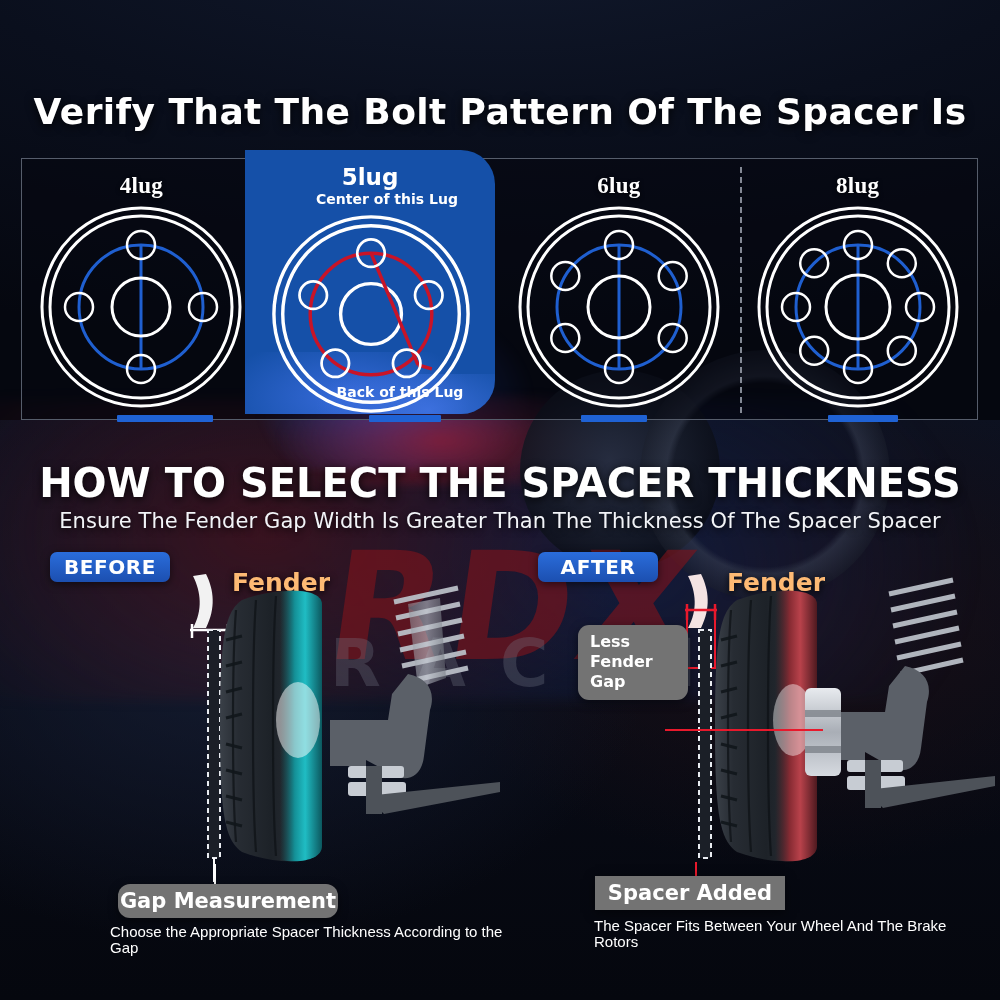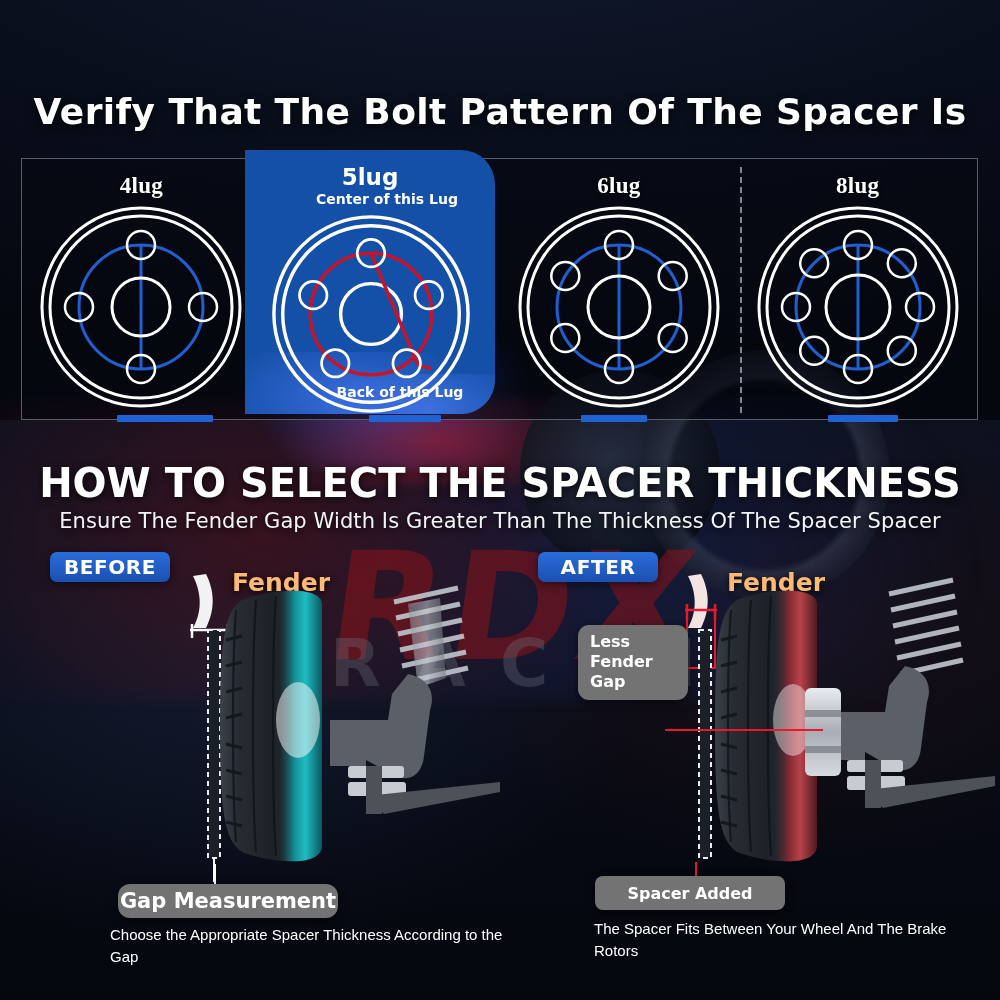--- a/index.html
+++ b/index.html
@@ -182,26 +182,26 @@
     left:578px; top:625px; width:110px; padding:7px 10px 8px 12px;
     font-size:16px; line-height:20px;
   }
   #pill-gap-measurement{
     left:118px; top:884px; width:220px; height:34px;
     font-size:21px; display:flex; align-items:center; justify-content:center;
     border-radius:12px;
   }
   #pill-spacer-added{
     left:595px; top:876px; width:190px; height:34px;
-    font-size:16px; display:flex; align-items:center; justify-content:center;
-    border-radius:8px;
+    font-size:21px; display:flex; align-items:center; justify-content:center;
+    border-radius:0;
   }
   .caption{
     position:absolute; color:#ffffff; font-family:"Liberation Sans", sans-serif;
-    font-size:15px; line-height:22px;
+    font-size:15px; line-height:16px;
   }
   #caption-left{ left:110px; top:924px; width:400px; }
   #caption-right{ left:594px; top:918px; width:400px; }
 
   .tire-stage{ position:absolute; }
   .leader-line{ position:absolute; background:#ffffff; }
   .leader-line-red{ position:absolute; background:#e8192c; }
 </style>
 </head>
 <body>

